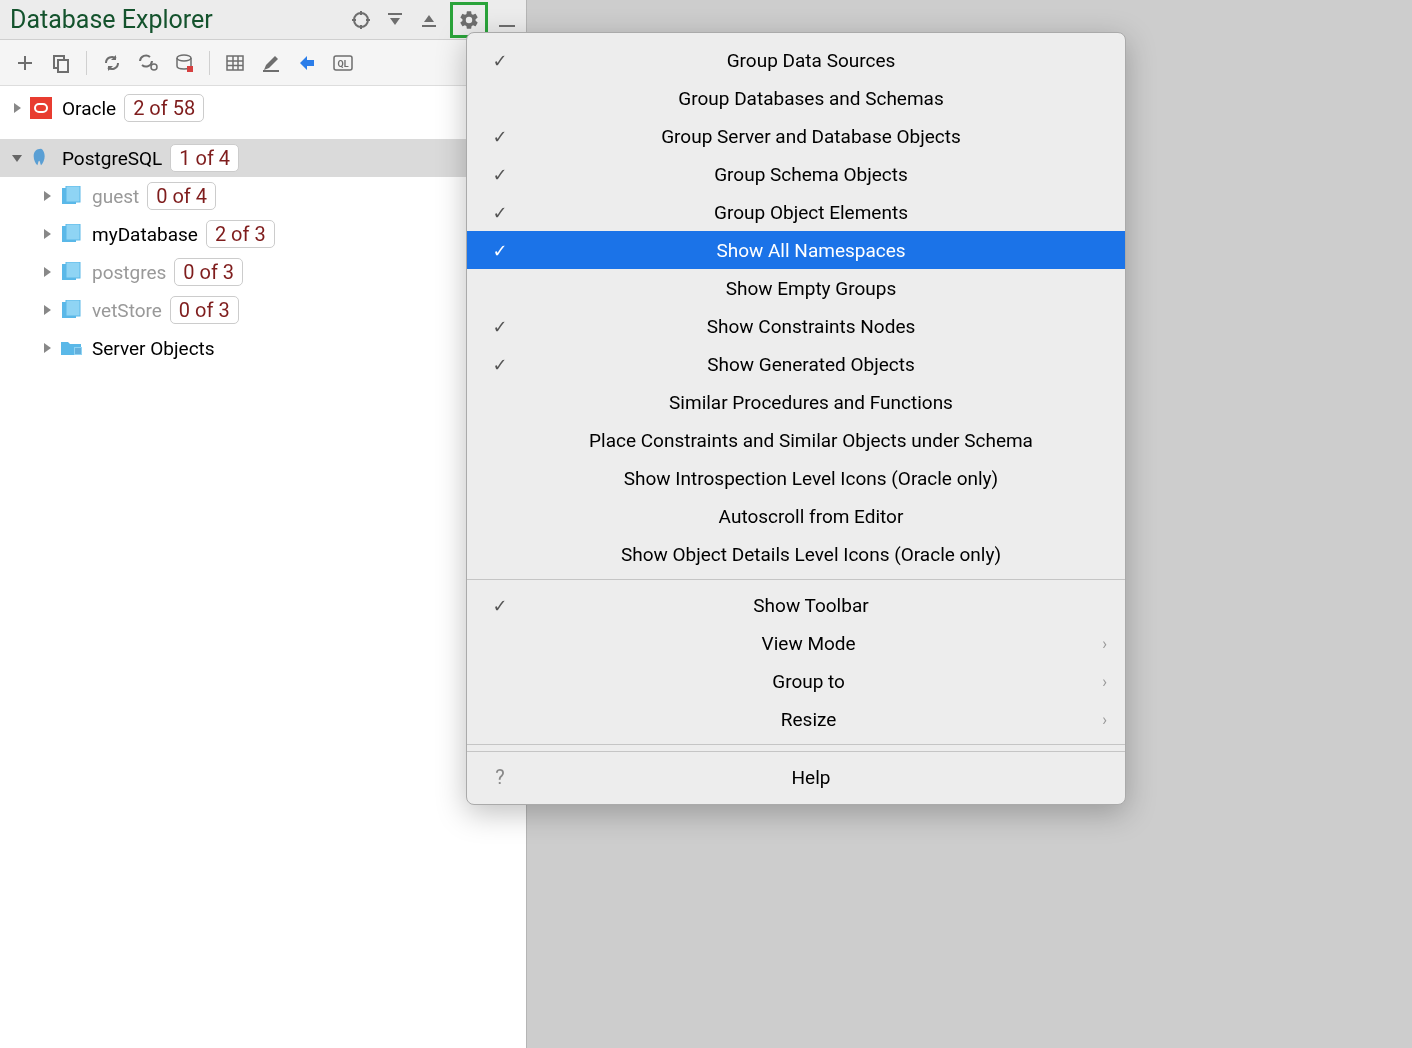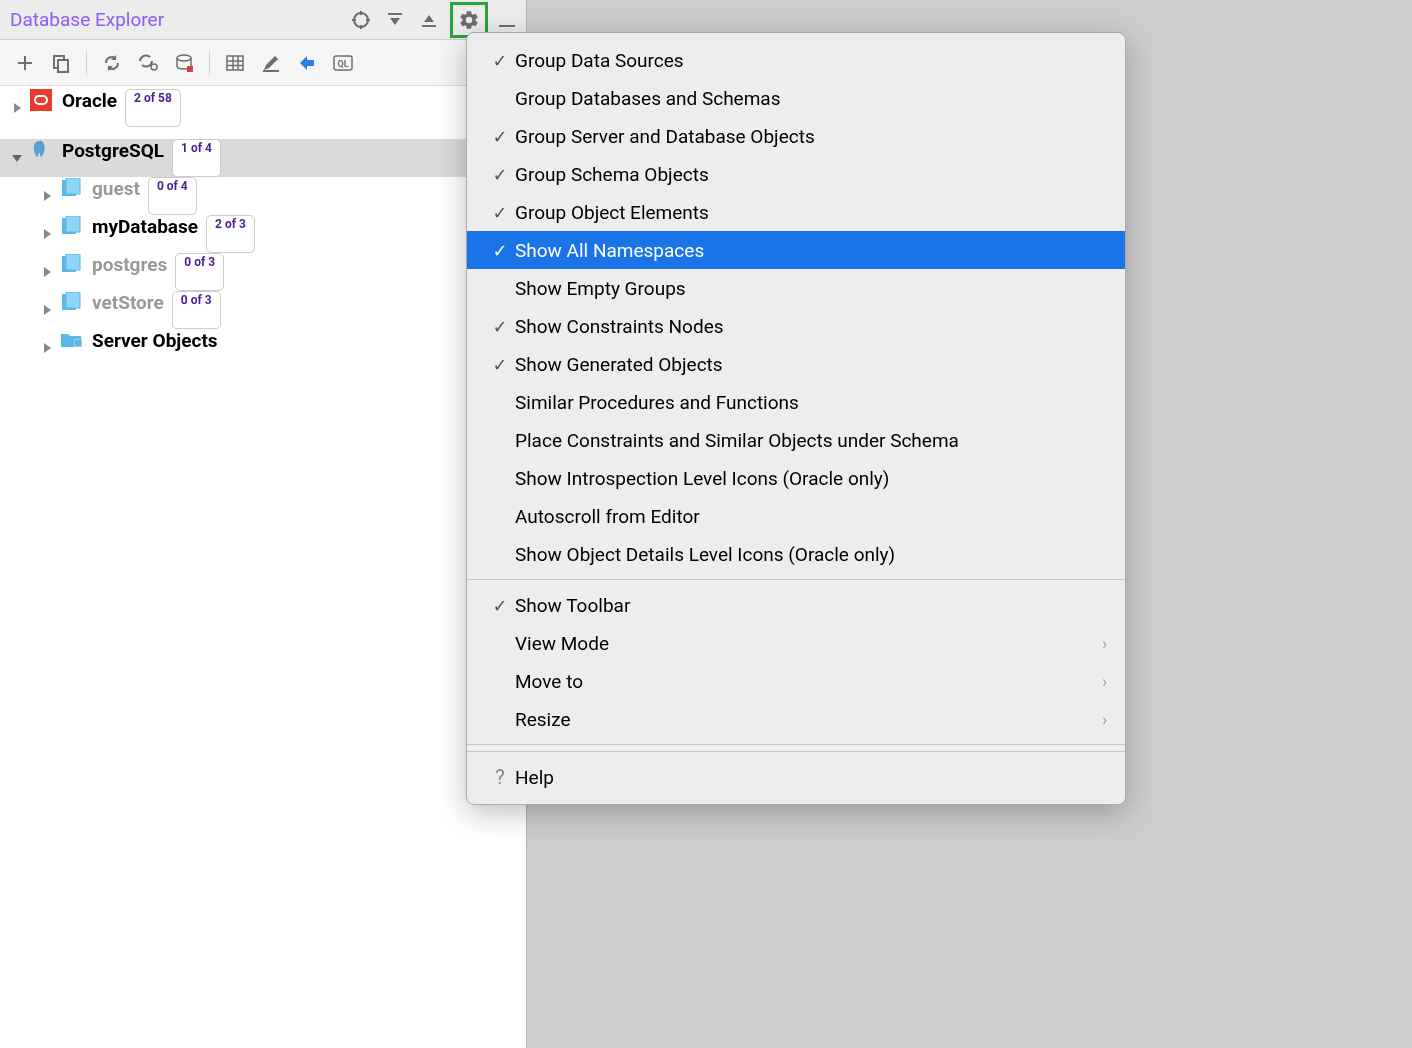--- a/index.html
+++ b/index.html
@@ -28,22 +28,22 @@
     .panel-header {
       height: 40px;
       background: #ececec;
       border-bottom: 1px solid #cfcfcf;
       display: flex;
       align-items: center;
       justify-content: space-between;
       padding: 0 4px 0 10px;
     }
     .panel-title {
-      font-size: 19px;
-      color: #8b5cf6;
+      font-size: 25px;
+      color: #14532d;
     }
     .header-icons {
       display: flex;
       align-items: center;
       gap: 4px;
     }
     .header-icon {
       width: 30px;
       height: 30px;
       display: flex;
@@ -86,26 +86,26 @@
       background: #d0d0d0;
       margin: 0 6px;
     }
     .tree {
       flex: 1;
       background: #fff;
       padding-top: 3px;
     }
     .tree-row {
       display: flex;
+      align-items: center;
       height: 38px;
       padding-left: 6px;
       cursor: pointer;
       font-size: 19px;
       color: #000;
-      font-weight: bold;
     }
     .tree-row.selected {
       background: #dadada;
       margin-top: 12px;
     }
     .tree-row.child {
       padding-left: 36px;
     }
     .tree-row.child.muted .nodename { color: #999; }
     .expander {
@@ -122,22 +122,22 @@
       display: flex;
       align-items: center;
       justify-content: center;
       margin-right: 8px;
     }
     .nodename { margin-right: 8px; }
     .badge {
       border: 1px solid #ccc;
       border-radius: 5px;
       padding: 1px 8px;
-      font-size: 12px;
-      color: #4c1d95;
+      font-size: 20px;
+      color: #7f1d1d;
       background: #fff;
     }
     .right-area {
       flex: 1;
       background: #cdcdcd;
     }
     .popup {
       position: absolute;
       left: 466px;
       top: 32px;
@@ -164,21 +164,21 @@
     }
     .menu-check {
       width: 30px;
       display: flex;
       align-items: center;
       justify-content: center;
       font-size: 18px;
       color: #555;
     }
     .menu-item.selected .menu-check { color: #fff; }
-    .menu-label { flex: 1; }
+    .menu-label { flex: 1; text-align: center; }
     .submenu-arrow {
       color: #999;
       font-size: 16px;
     }
     .menu-sep {
       height: 1px;
       background: #c5c5c5;
       margin: 6px 0;
     }
     .help-q {
@@ -480,21 +480,21 @@
       <span class="menu-check">✓</span>
       <span class="menu-label">Show Toolbar</span>
     </div>
     <div class="menu-item">
       <span class="menu-check"></span>
       <span class="menu-label">View Mode</span>
       <span class="submenu-arrow">›</span>
     </div>
     <div class="menu-item">
       <span class="menu-check"></span>
-      <span class="menu-label">Move to</span>
+      <span class="menu-label">Group to</span>
       <span class="submenu-arrow">›</span>
     </div>
     <div class="menu-item">
       <span class="menu-check"></span>
       <span class="menu-label">Resize</span>
       <span class="submenu-arrow">›</span>
     </div>
     <div class="menu-sep"></div>
     <div class="menu-sep"></div>
     <div class="menu-item">

